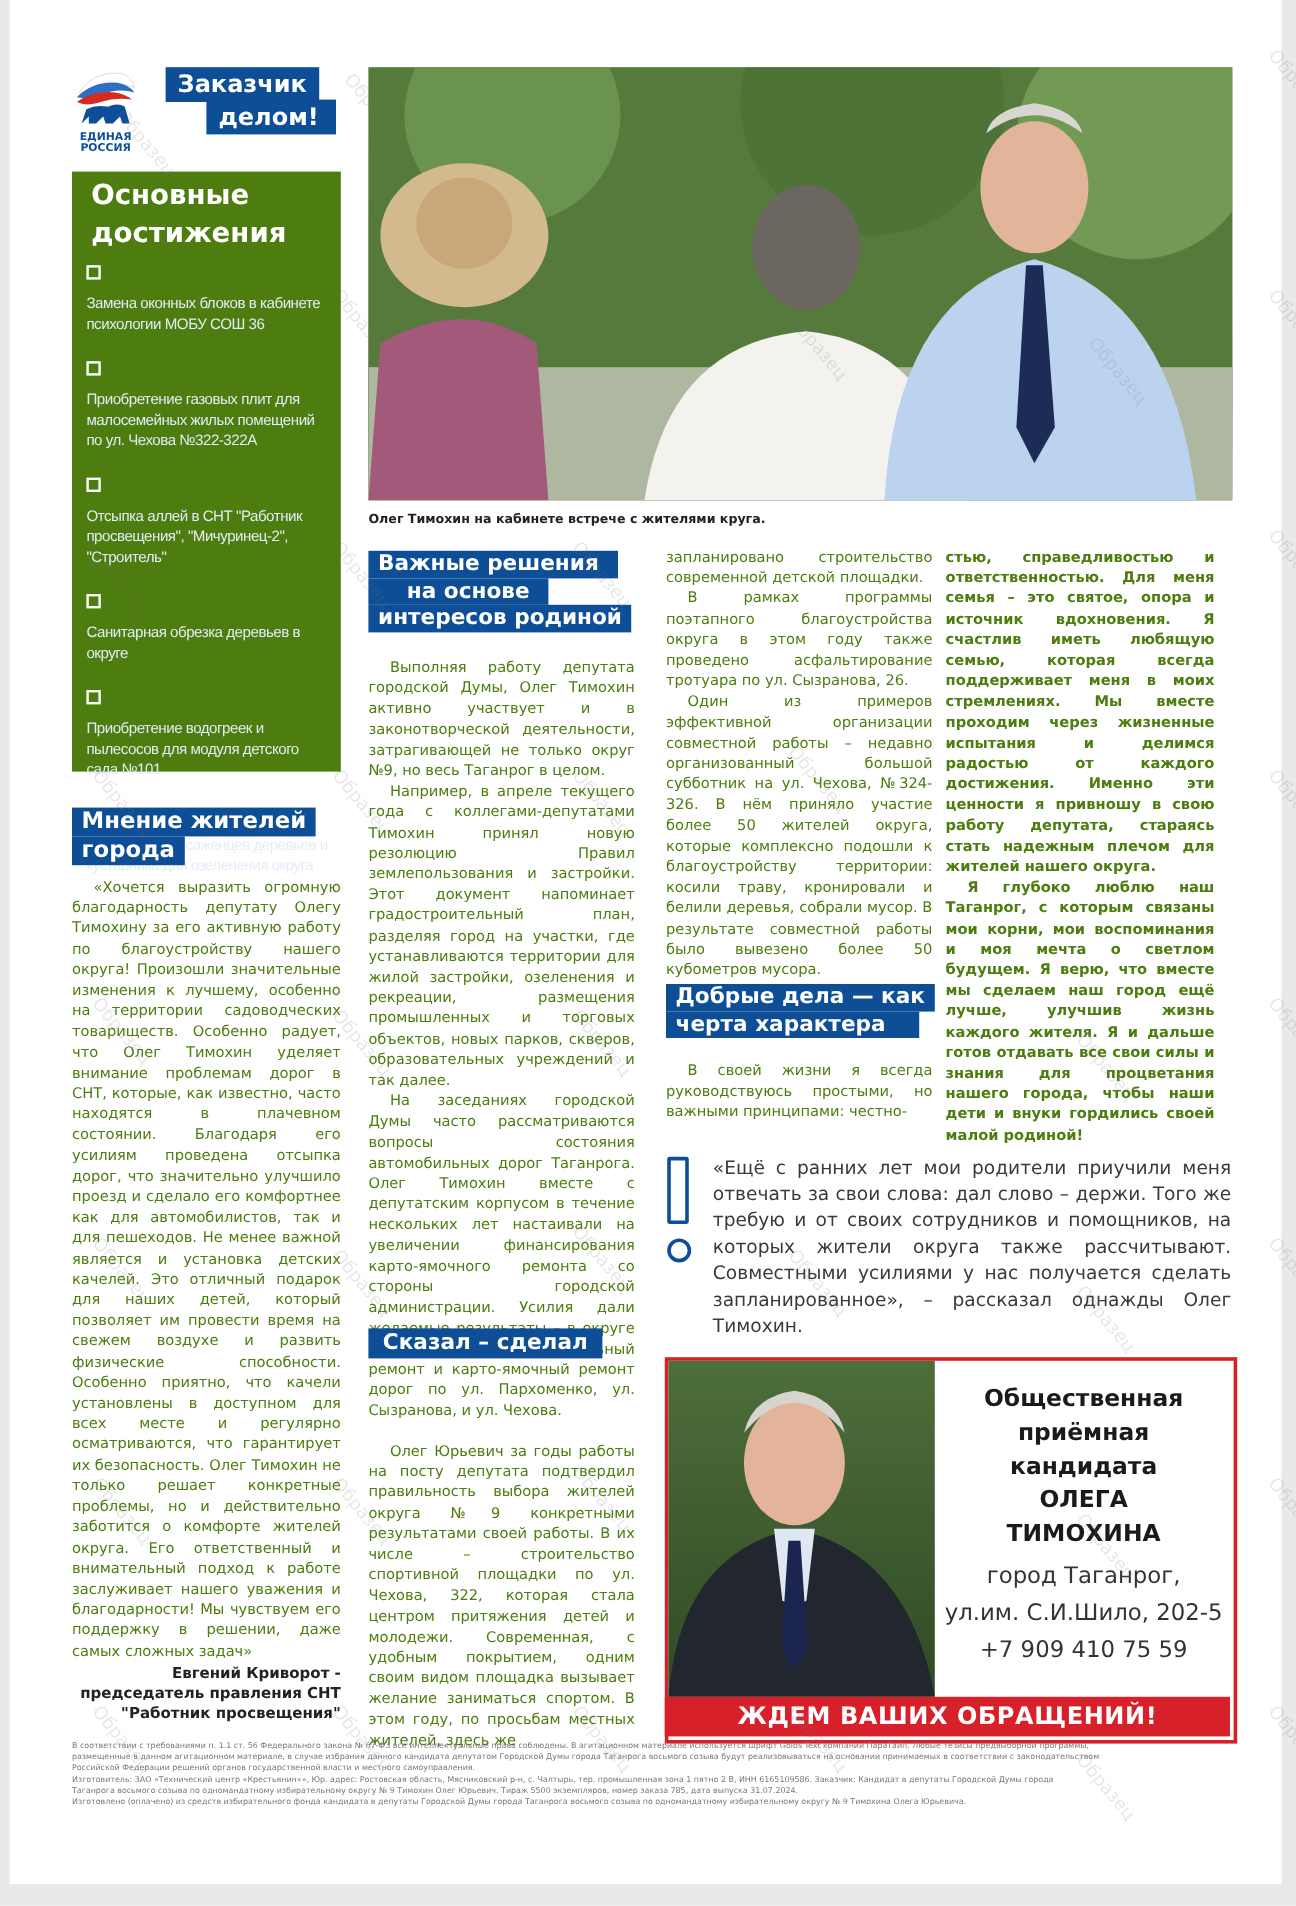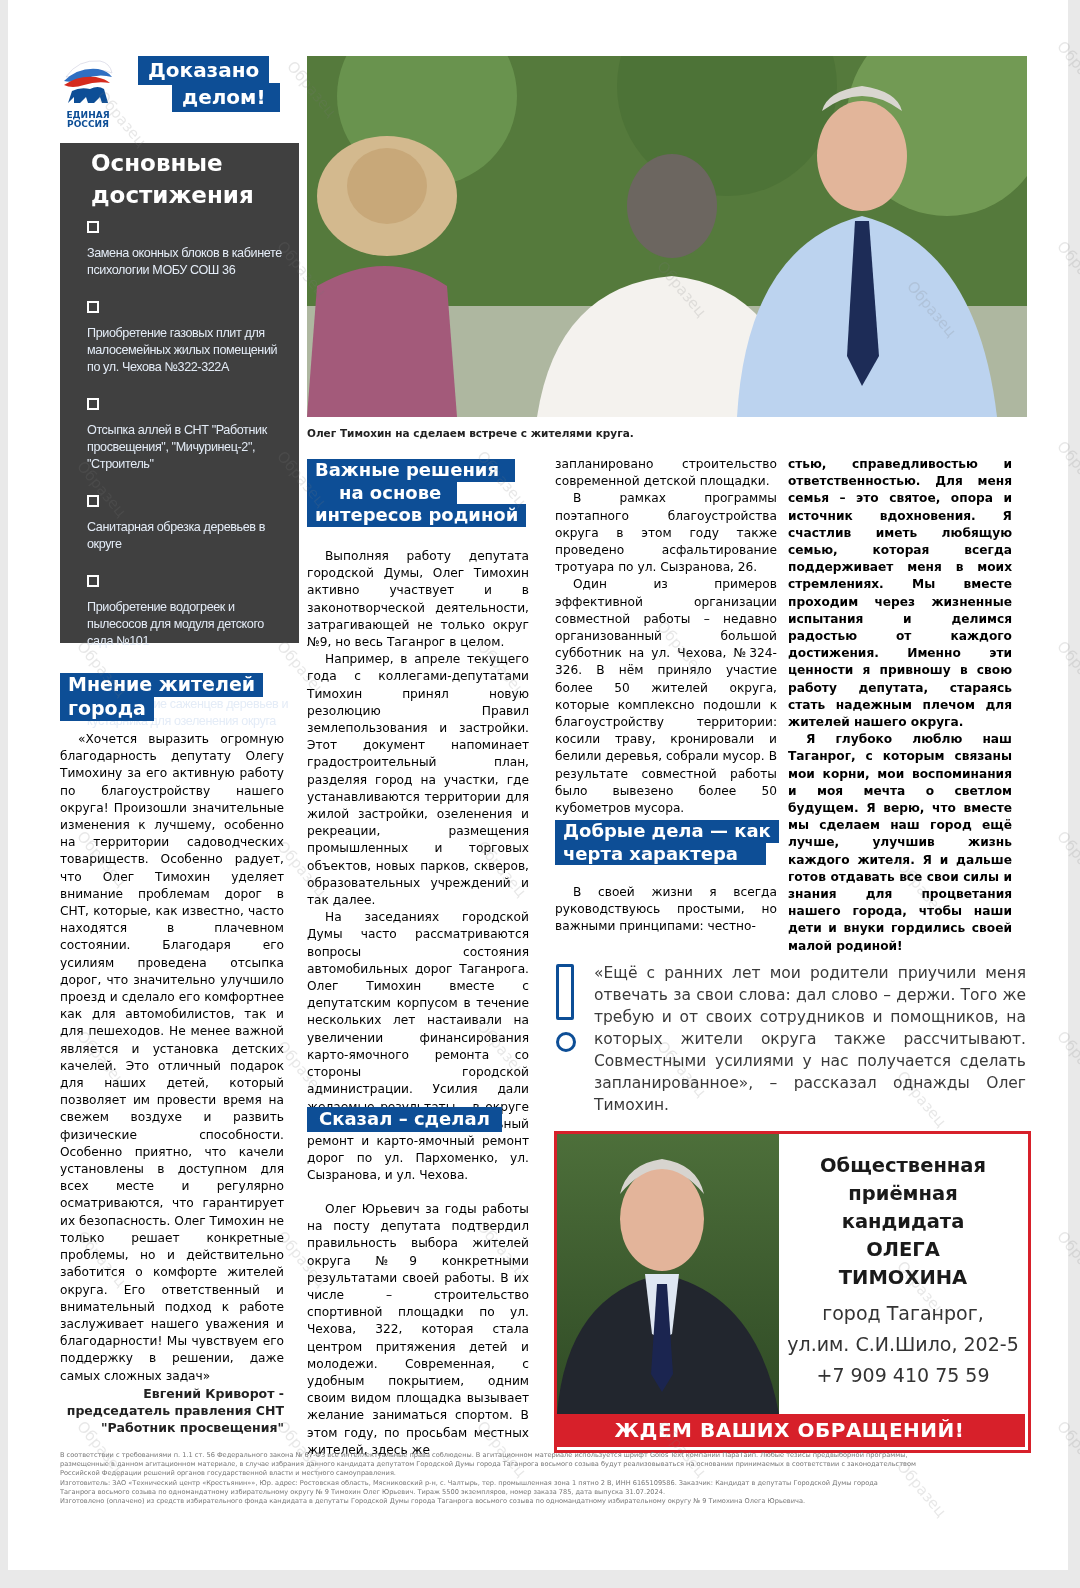--- a/index.html
+++ b/index.html
@@ -1,21 +1,21 @@
 <!DOCTYPE html>
 <html><head>
 <meta charset="utf-8">
 <style>
   html,body{margin:0;padding:0;}
   body{width:1080px;height:1588px;background:#e9e9e9;position:relative;overflow:hidden;font-family:"DejaVu Sans",sans-serif;color:#333;}
   .page{position:absolute;left:8px;top:0;width:1060px;height:1570px;background:#fff;}
   .abs{position:absolute;}
-  .blue{background:#404040;color:#fff;padding-left:15px;}
+  .blue{background:#4d7c0f;color:#fff;}
   .hdr{font-family:"DejaVu Sans",sans-serif;font-weight:bold;color:#fff;background:#0d4e96;display:inline-block;padding:0 8px;line-height:1.25;}
-  .txt{font-size:12.2px;line-height:17.2px;text-align:justify;color:#000000;}
+  .txt{font-size:12.2px;line-height:17.2px;text-align:justify;color:#4d7c0f;}
   .txt p{margin:0;text-indent:18px;}
   .logo-word{font-weight:bold;color:#0d4e96;font-size:9px;line-height:9px;text-align:center;}
   .ach-list{list-style:none;margin:0;padding:0;}
   .ach-item{display:flex;gap:12px;margin-bottom:18px;font-family:"Liberation Sans",sans-serif;font-size:12.6px;line-height:17px;letter-spacing:-0.4px;color:#e4ecf7;flex-direction:column;}
   .box-icon{width:8px;height:8px;border:2px solid #fff;flex:none;margin-top:4px;}
   .photo{overflow:hidden;}
   .sig{font-weight:bold;font-size:12.5px;text-align:right;line-height:17px;color:#222;}
   .fine{font-size:6.6px;line-height:9.2px;color:#777;white-space:nowrap;overflow:hidden;}
   .wm{position:absolute;font-size:15px;color:rgba(120,120,120,0.18);transform:rotate(50deg);pointer-events:none;}
 </style>
@@ -29,21 +29,21 @@
       <path d="M8 22 Q20 4 42 6 Q52 8 54 18 Q40 12 26 18 Q16 22 8 22Z" fill="#fff" stroke="#ccd" stroke-width="0.6"></path>
       <path d="M6 26 Q20 12 40 14 Q50 16 54 22 Q40 18 26 24 Q14 28 6 26Z" fill="#2f6fc2"></path>
       <path d="M6 30 Q20 20 38 22 Q48 24 52 28 Q38 26 26 30 Q14 34 6 30Z" fill="#d52b1e"></path>
       <path d="M10 48 L14 36 Q22 32 32 34 Q40 30 46 34 L50 48 L44 48 L42 42 L36 48 L30 48 L28 42 L22 48 L16 48 L16 42Z" fill="#0d4e96"></path>
     </svg>
     <div class="logo-word">ЕДИНАЯ</div>
     <div class="logo-word">РОССИЯ</div>
   </div>
 
   <div class="abs" style="left:130px;top:56px;">
-    <div class="hdr" style="font-size:20px;padding:2px 10px;">Доказано</div>
+    <div class="hdr" style="font-size:20px;padding:2px 10px;">Заказчик</div>
   </div>
   <div class="abs" style="left:164px;top:83px;">
     <div class="hdr" style="font-size:20px;padding:2px 14px 2px 10px;">делом!</div>
   </div>
 
   <div class="abs blue" style="left:52px;top:143px;width:224px;height:500px;">
     <div style="padding:4px 16px 0 16px;font-weight:bold;font-size:23px;line-height:32px;">
       <div>Основные</div>
       <div>достижения</div>
     </div>
@@ -102,21 +102,21 @@
 
       <ellipse cx="365" cy="150" rx="45" ry="52" fill="#6c6660"></ellipse>
       <path d="M230 361 Q250 230 365 220 Q470 230 500 361Z" fill="#f4f2ee"></path>
 
       <ellipse cx="555" cy="100" rx="45" ry="55" fill="#e2b59a"></ellipse>
       <path d="M515 55 Q555 25 595 55 Q590 35 555 30 Q520 35 515 55Z" fill="#d9d6d0"></path>
       <path d="M430 361 Q440 190 555 160 Q670 190 690 361Z" fill="#bcd3ef"></path>
       <path d="M548 165 L562 165 L572 300 L555 330 L540 300Z" fill="#1d2c57"></path>
     </svg>
   </div>
-  <div class="abs" style="left:299px;top:427px;font-size:10.5px;font-weight:bold;color:#222;">Олег Тимохин на сделаем встрече с жителями круга.</div>
+  <div class="abs" style="left:299px;top:427px;font-size:10.5px;font-weight:bold;color:#222;">Олег Тимохин на кабинете встрече с жителями круга.</div>
 
   <div class="abs" style="left:299px;top:459px;">
     <div class="hdr" style="font-size:18px;padding-right:16px;">Важные решения</div><br>
     <div class="hdr" style="font-size:18px;padding-right:16px;padding-left:32px;">на основе</div><br>
     <div class="hdr" style="font-size:18px;">интересов родиной</div>
   </div>
   <div class="abs txt" style="left:299px;top:548px;width:222px;">
     <p>Выполняя работу депутата городской Думы, Олег Тимохин активно участвует и в законотворческой деятельности, затрагивающей не только округ №9, но весь Таганрог в целом.</p>
     <p>Например, в апреле текущего года с коллегами-депутатами Тимохин принял новую резолюцию Правил землепользования и застройки. Этот документ напоминает градостроительный план, разделяя город на участки, где устанавливаются территории для жилой застройки, озеленения и рекреации, размещения промышленных и торговых объектов, новых парков, скверов, образовательных учреждений и так далее.</p>
     <p>На заседаниях городской Думы часто рассматриваются вопросы состояния автомобильных дорог Таганрога. Олег Тимохин вместе с депутатским корпусом в течение нескольких лет настаивали на увеличении финансирования карто-ямочного ремонта со стороны городской администрации. Усилия дали желаемые результаты – в округе был проведен капитальный ремонт и карто-ямочный ремонт дорог по ул. Пархоменко, ул. Сызранова, и ул. Чехова.</p>

